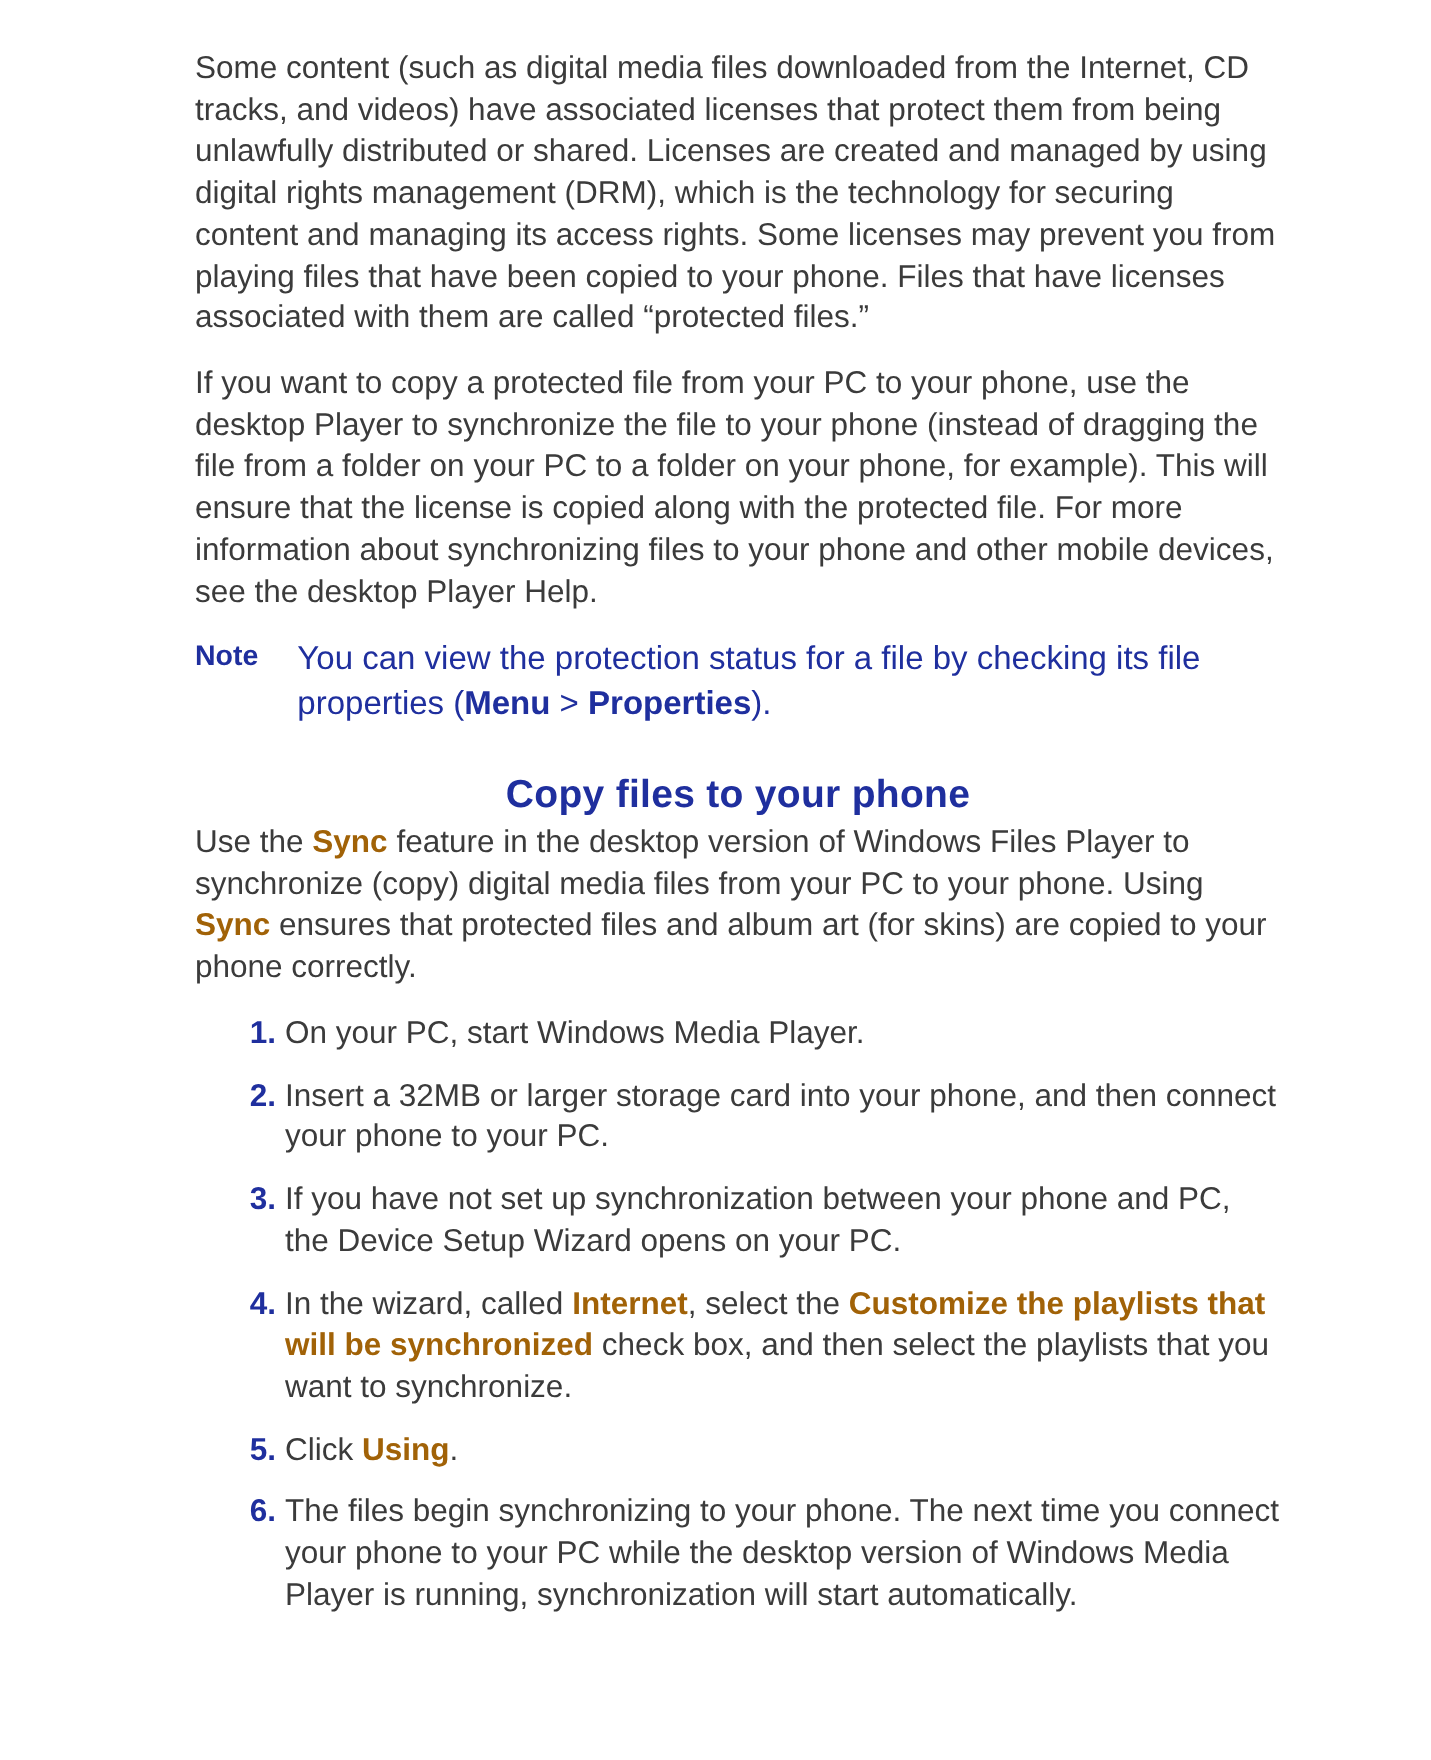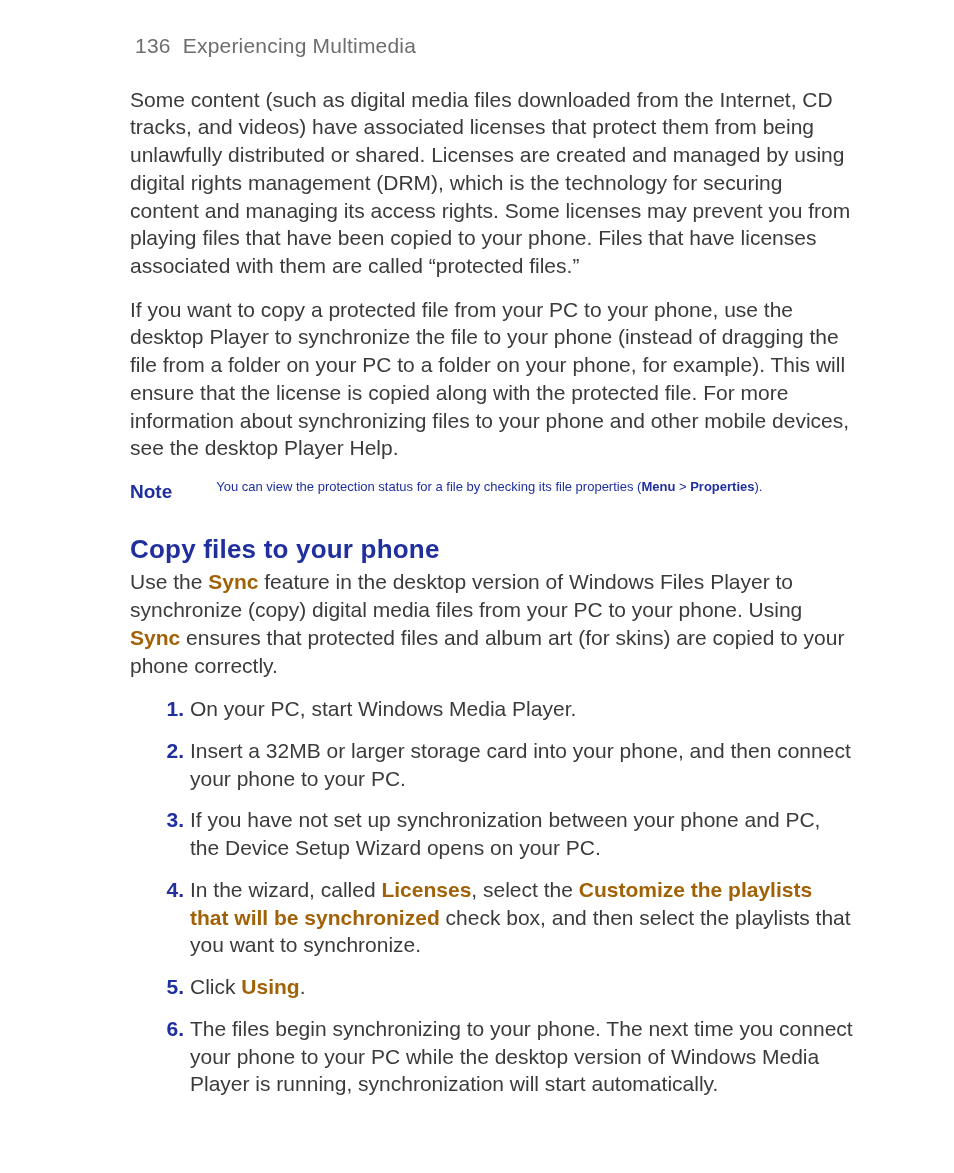--- a/index.html
+++ b/index.html
@@ -26,40 +26,41 @@
   }
   h2 {
     color: #1f2f9e;
     font-weight: 700;
     font-size: 26px;
     margin: 0 0 2px 0;
     letter-spacing: 0.2px;
   }
   h2.second {
     margin-top: 28px;
+    text-align: center;
   }
   p.body {
     margin: 0 0 16px 0;
     color: #3b3b3b;
   }
   .note-row {
     display: flex;
     margin: 6px 0 2px 0;
-    gap: 44px;
+    gap: 26px;
   }
   .note-label {
     color: #1f2f9e;
     font-weight: 700;
     font-size: 19px;
     flex: 0 0 auto;
     padding-top: 1px;
   }
   .note-text {
     color: #1f2f9e;
-    font-size: 13px;
+    font-size: 22px;
     line-height: 1.35;
   }
   .note-text b {
     font-weight: 700;
   }
   h3 {
     color: #1f2f9e;
     font-weight: 700;
     font-size: 21px;
     margin: 18px 0 6px 0;
@@ -90,23 +91,20 @@
   b.body-bold {
     font-weight: 700;
     color: #a16207;
   }
 </style>
 </head>
 <body>
 
 <div class="page">
 
-  <div class="running-head">
-    <span>136</span>&nbsp;&nbsp;<span>Experiencing Multimedia</span>
-  </div>
 
   <p class="body">Some content (such as digital media files downloaded from the Internet, CD tracks, and videos) have associated licenses that protect them from being unlawfully distributed or shared. Licenses are created and managed by using digital rights management (DRM), which is the technology for securing content and managing its access rights. Some licenses may prevent you from playing files that have been copied to your phone. Files that have licenses associated with them are called “protected files.”</p>
   <p class="body">If you want to copy a protected file from your PC to your phone, use the desktop Player to synchronize the file to your phone (instead of dragging the file from a folder on your PC to a folder on your phone, for example). This will ensure that the license is copied along with the protected file. For more information about synchronizing files to your phone and other mobile devices, see the desktop Player Help.</p>
 
   <div class="note-row">
     <div class="note-label">Note</div>
     <div class="note-text">
       <span>You can view the protection status for a file by checking its file properties (</span><b>Menu</b><span> &gt; </span><b>Properties</b><span>).</span>
     </div>
   </div>
@@ -115,21 +113,21 @@
   <p class="body">
     <span>Use the </span><b class="body-bold">Sync</b><span> feature in the desktop version of Windows Files Player to synchronize (copy) digital media files from your PC to your phone. Using </span><b class="body-bold">Sync</b><span> ensures that protected files and album art (for skins) are copied to your phone correctly.</span>
   </p>
 
 
   <ol class="steps">
     <li><span>On your PC, start Windows Media Player.</span></li>
     <li><span>Insert a 32MB or larger storage card into your phone, and then connect your phone to your PC.</span></li>
     <li><span>If you have not set up synchronization between your phone and PC, the Device Setup Wizard opens on your PC.</span></li>
     <li>
-      <span>In the wizard, called </span><b class="body-bold">Licenses</b><span>, select the </span><b class="body-bold">Customize the playlists that will be synchronized</b><span> check box, and then select the playlists that you want to synchronize.</span>
+      <span>In the wizard, called </span><b class="body-bold">Internet</b><span>, select the </span><b class="body-bold">Customize the playlists that will be synchronized</b><span> check box, and then select the playlists that you want to synchronize.</span>
     </li>
     <li>
       <span>Click </span><b class="body-bold">Using</b><span>.</span>
     </li>
     <li><span>The files begin synchronizing to your phone. The next time you connect your phone to your PC while the desktop version of Windows Media Player is running, synchronization will start automatically.</span></li>
   </ol>
 
 </div>
 
 </body></html>

